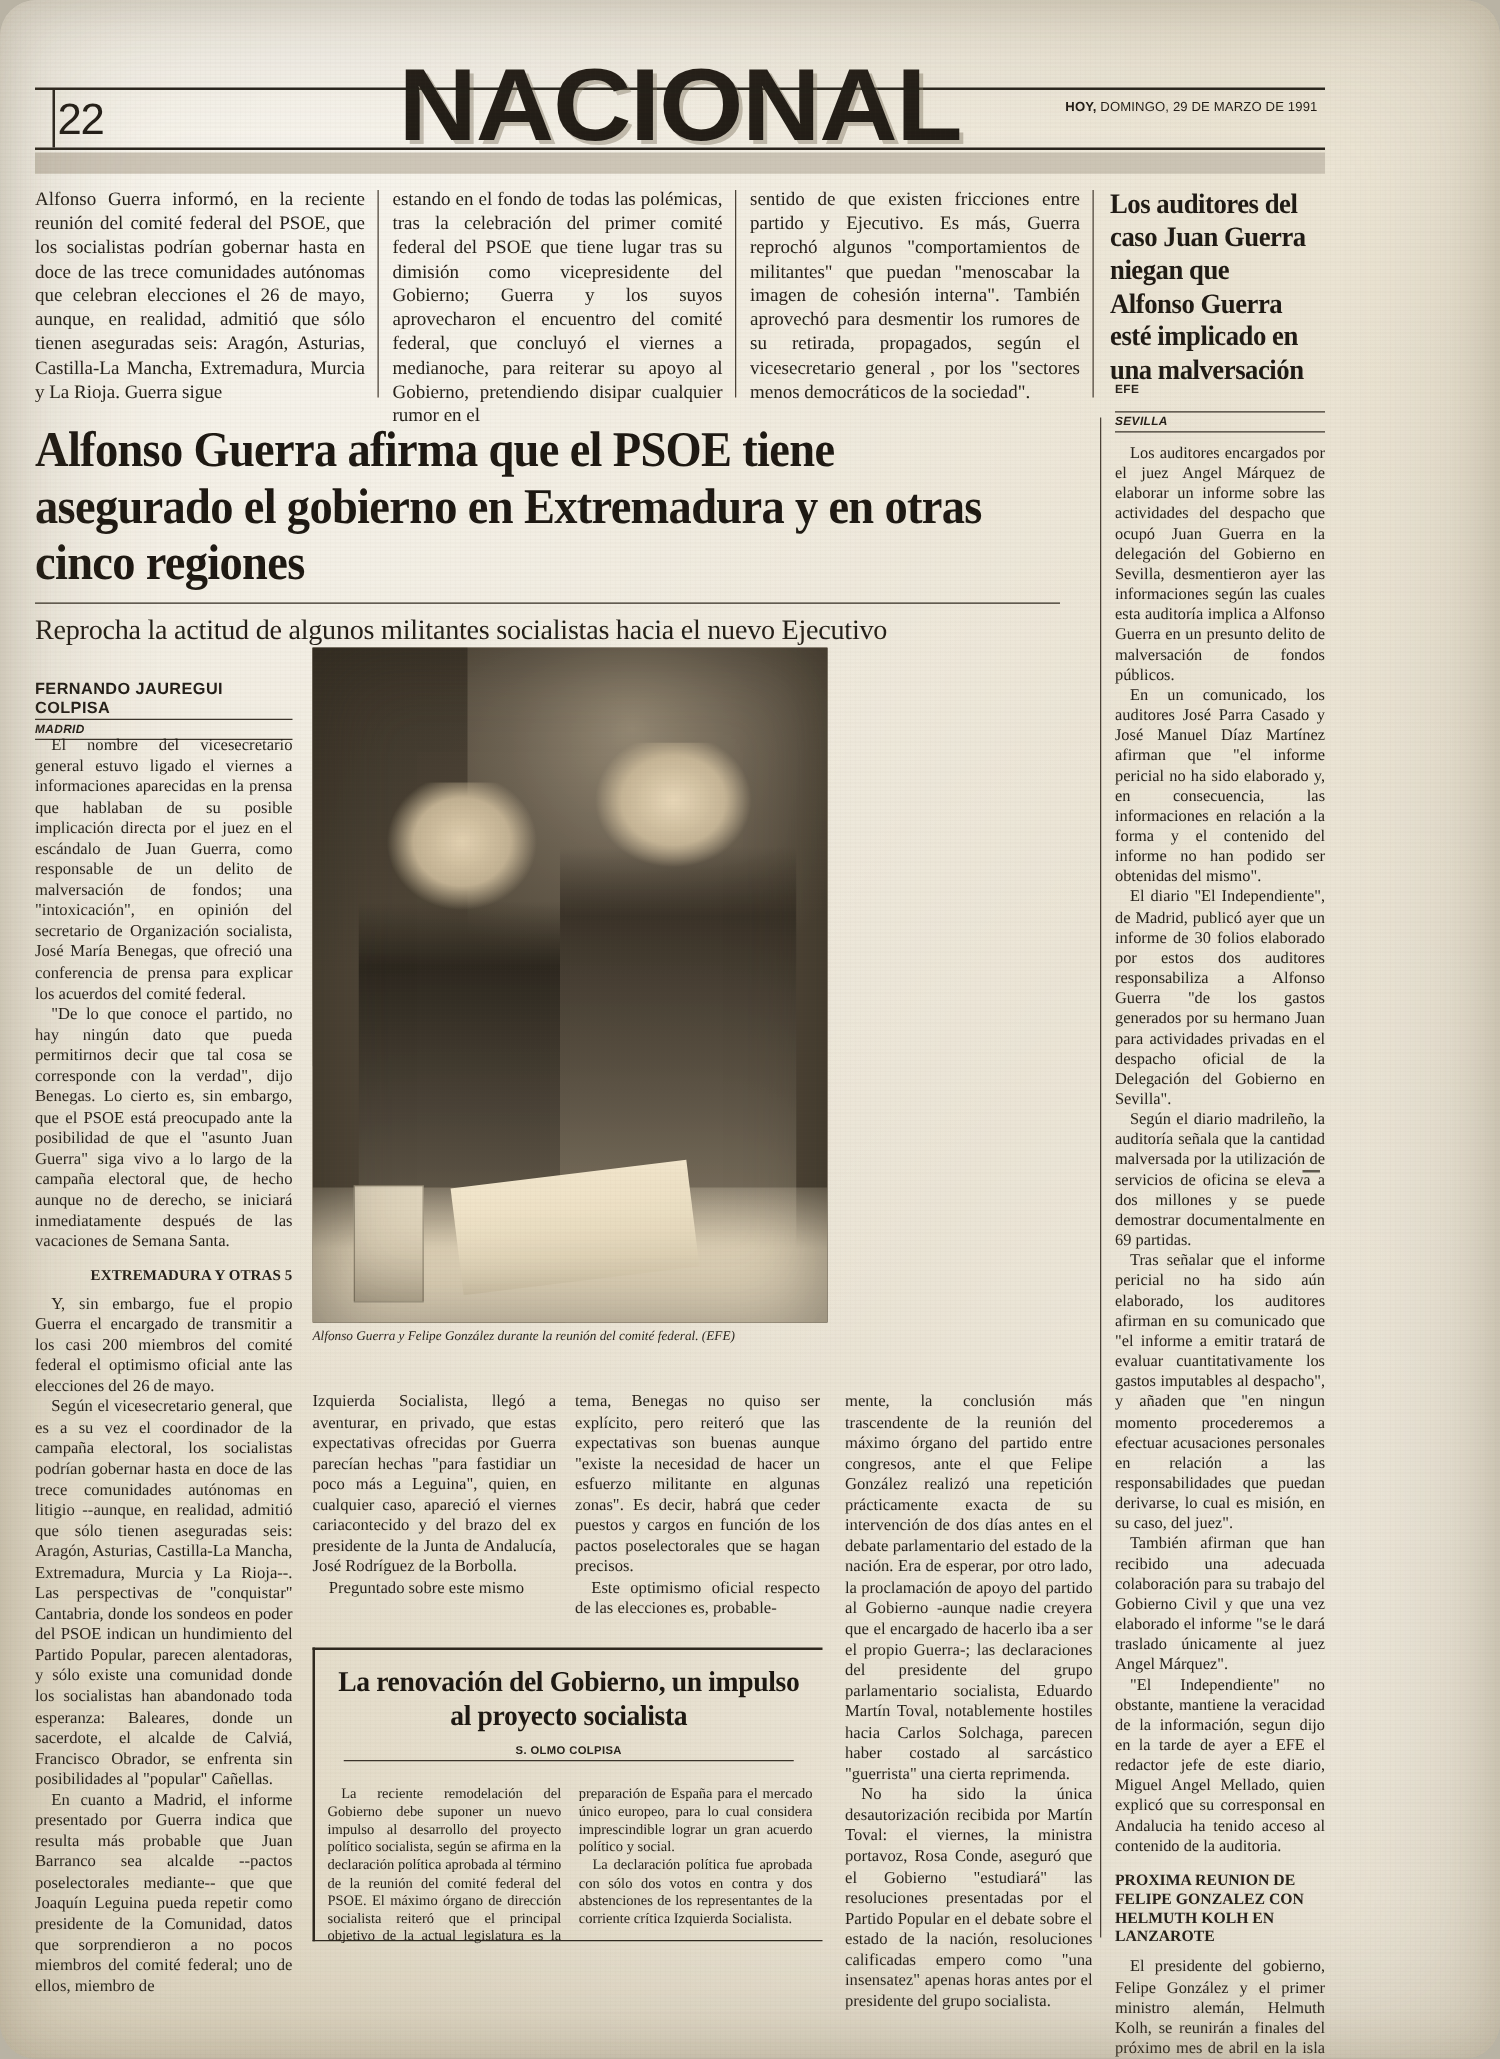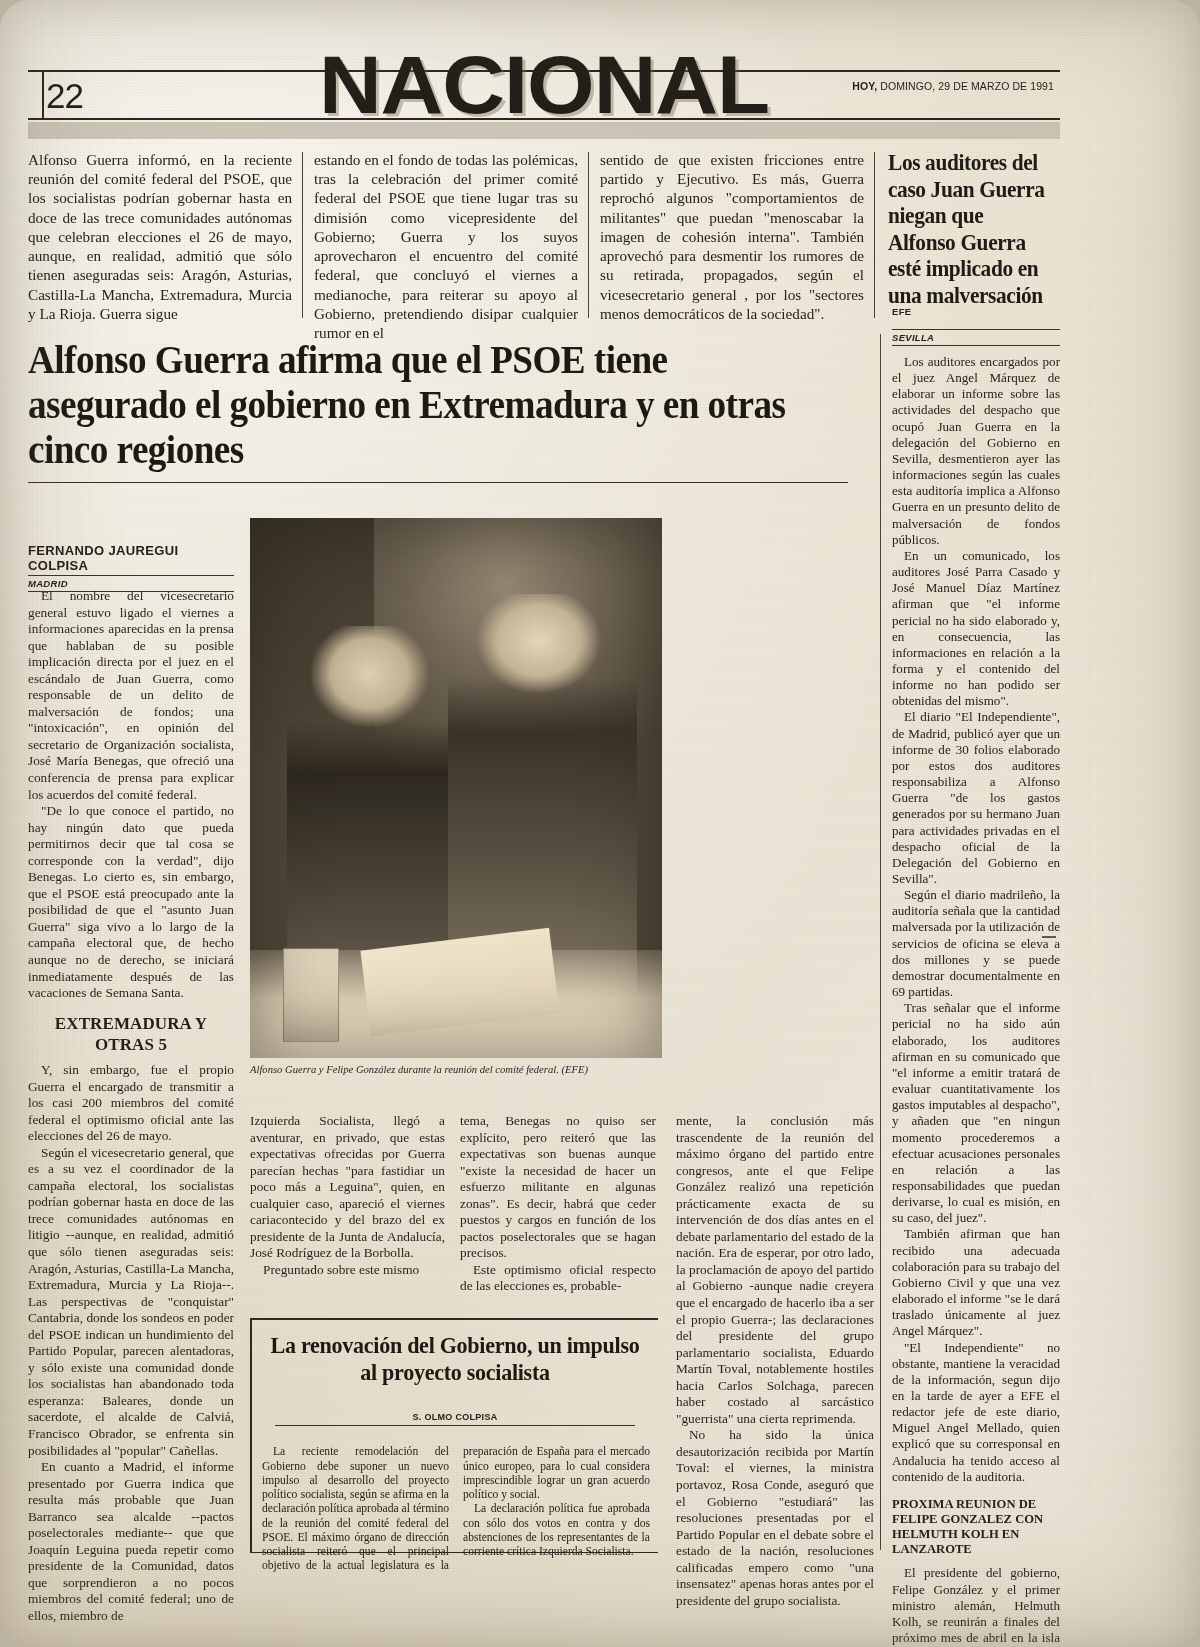--- a/index.html
+++ b/index.html
@@ -220,23 +220,23 @@
     line-height: 1.245;
     text-align: justify;
     color: #241f19;
   }
   .col p { margin: 0; text-indent: 13px; }
   .col p.noind { text-indent: 0; }
   .col h3 {
     margin: 11px 0 7px 0;
     font-family: "Liberation Serif", serif;
     font-weight: 700;
-    font-size: 17px;
+    font-size: 12px;
     letter-spacing: .1px;
-    text-align: center;
+    text-align: right;
   }
 
   .col-left {
     left: 0; top: 532px;
     width: 206px;
     height: 962px;
   }
 
   
   .photo-wrap {
@@ -322,21 +322,21 @@
     text-align: center;
     font-family: "Liberation Serif", serif;
     font-weight: 700;
     font-size: 23px;
     line-height: 1.18;
     letter-spacing: -0.3px;
     transform: scaleX(.96);
     color: #1d1812;
   }
   .boxart .byl {
-    margin: 26px auto 0 auto;
+    margin: 9px auto 0 auto;
     width: 360px;
     font-family: "Liberation Sans", sans-serif;
     font-size: 9px;
     font-weight: 700;
     letter-spacing: .3px;
     text-align: center;
     padding-bottom: 3px;
     border-bottom: 1px solid #3a332a;
   }
   .boxart .bcols {
@@ -426,20 +426,21 @@
       <div class="intro-div d3"></div>
       <div class="intro-col c1">Alfonso Guerra informó, en la reciente reunión del comité federal del PSOE, que los socialistas podrían gobernar hasta en doce de las trece comunidades autónomas que celebran elecciones el 26 de mayo, aunque, en realidad, admitió que sólo tienen aseguradas seis: Aragón, Asturias, Castilla-La Mancha, Extremadura, Murcia y La Rioja. Guerra sigue</div>
       <div class="intro-col c2">estando en el fondo de todas las polémicas, tras la celebración del primer comité federal del PSOE que tiene lugar tras su dimisión como vicepresidente del Gobierno; Guerra y los suyos aprovecharon el encuentro del comité federal, que concluyó el viernes a medianoche, para reiterar su apoyo al Gobierno, pretendiendo disipar cualquier rumor en el</div>
       <div class="intro-col c3">sentido de que existen fricciones entre partido y Ejecutivo. Es más, Guerra reprochó algunos "comportamientos de militantes" que puedan "menoscabar la imagen de cohesión interna". También aprovechó para desmentir los rumores de su retirada, propagados, según el vicesecretario general , por los "sectores menos democráticos de la sociedad".</div>
       <div class="side-head">Los auditores del caso Juan Guerra niegan que Alfonso Guerra esté implicado en una malversación</div>
     </div>
 
     <div class="mainhead">
       <h1>Alfonso Guerra afirma que el PSOE tiene asegurado el gobierno en Extremadura y en otras cinco regiones</h1>
       <div class="rule"></div>
+      <div class="subhead">Reprocha la actitud de algunos militantes socialistas hacia el nuevo Ejecutivo</div>
     </div>
 
     <div class="byline">
       <div class="who">FERNANDO JAUREGUI COLPISA</div>
       <div class="where">MADRID</div>
     </div>
 
     <div class="col col-left">
       <p>El nombre del vicesecretario general estuvo ligado el viernes a informaciones aparecidas en la prensa que hablaban de su posible implicación directa por el juez en el escándalo de Juan Guerra, como responsable de un delito de malversación de fondos; una "intoxicación", en opinión del secretario de Organización socialista, José María Benegas, que ofreció una conferencia de prensa para explicar los acuerdos del comité federal.</p>
       <p>"De lo que conoce el partido, no hay ningún dato que pueda permitirnos decir que tal cosa se corresponde con la verdad", dijo Benegas. Lo cierto es, sin embargo, que el PSOE está preocupado ante la posibilidad de que el "asunto Juan Guerra" siga vivo a lo largo de la campaña electoral que, de hecho aunque no de derecho, se iniciará inmediatamente después de las vacaciones de Semana Santa.</p>

